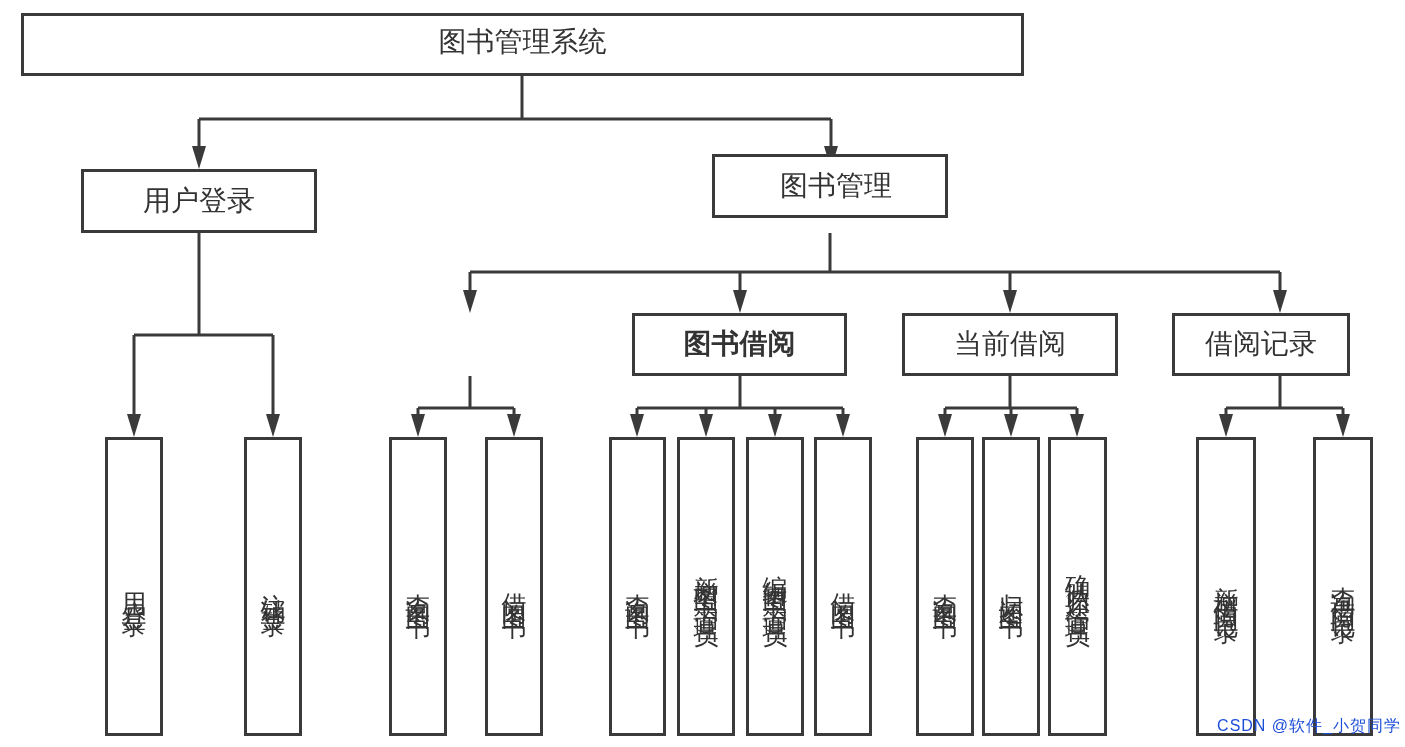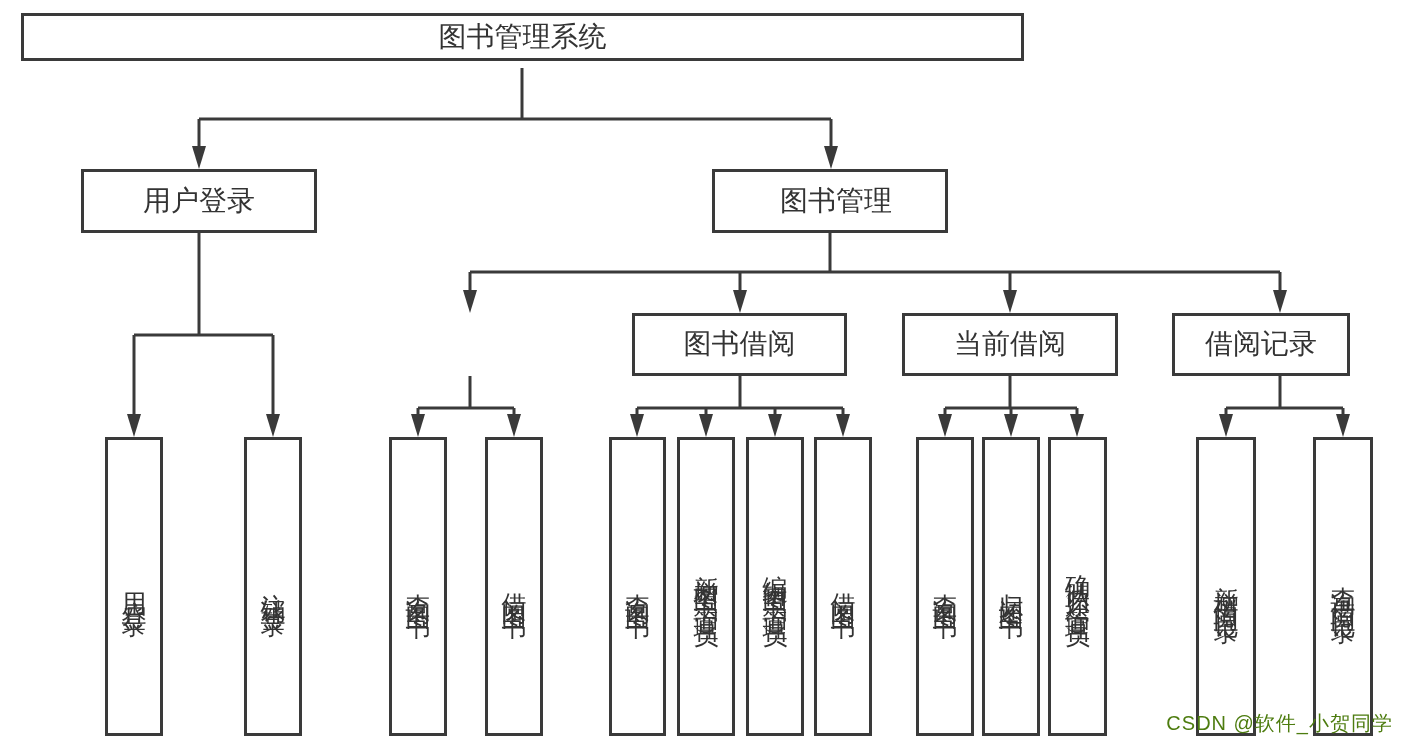--- a/index.html
+++ b/index.html
@@ -25,46 +25,46 @@
   .lvl-h{font-size:28px;}
   .leaf{
     top:437px;height:299px;
     writing-mode:vertical-rl;
     text-orientation:mixed;
     font-size:25px;
     letter-spacing:7px;
     white-space:normal;
   }
   
-  #b-root  {left:21px;  top:13px;  width:1003px;height:48px;}
+  #b-root  {left:21px;  top:13px;  width:1003px;height:63px;font-family:Liberation Mono, monospace;}
   #b-login2{left:81px;  top:169px; width:236px; height:64px;}
-  #b-mgmt  {left:712px; top:169px; width:236px; height:64px;padding-left:12px;}
+  #b-mgmt  {left:712px; top:154px; width:236px; height:64px;padding-left:12px;}
   #b-nb    {left:363px; top:313px; width:214px; height:63px;}
-  #b-bb    {left:632px; top:313px; width:215px; height:63px;}
+  #b-bb    {left:632px; top:313px; width:215px; height:63px;font-weight:bold;}
   #b-cb    {left:902px; top:313px; width:216px; height:63px;}
   #b-br    {left:1172px;top:313px; width:178px; height:63px;}
   
   #l-login {left:105px; width:58px;}
   #l-logout{left:244px; width:58px;}
   #l-nb1   {left:389px; width:58px;}
   #l-nb2   {left:485px; width:58px;}
   #l-bb1   {left:609px; width:57px;}
   #l-bb2   {left:677px; width:58px;}
   #l-bb3   {left:746px; width:58px;}
   #l-bb4   {left:814px; width:58px;}
   #l-cb1   {left:916px; width:58px;}
   #l-cb2   {left:982px; width:58px;}
   #l-cb3   {left:1048px;width:59px;}
   #l-br1   {left:1196px;width:60px;}
   #l-br2   {left:1313px;width:60px;}
   .watermark{
     position:absolute;
-    right:12px;bottom:10px;
-    font-size:20px;
-    color:#4d7c0f;
+    right:4px;bottom:10px;
+    font-size:16px;
+    color:#1d4ed8;
     z-index:3;
     letter-spacing:1px;
   }
 </style>
 </head>
 <body>
 
 <div class="canvas">
 
   <svg class="connectors" width="1405" height="747" viewBox="0 0 1405 747">

